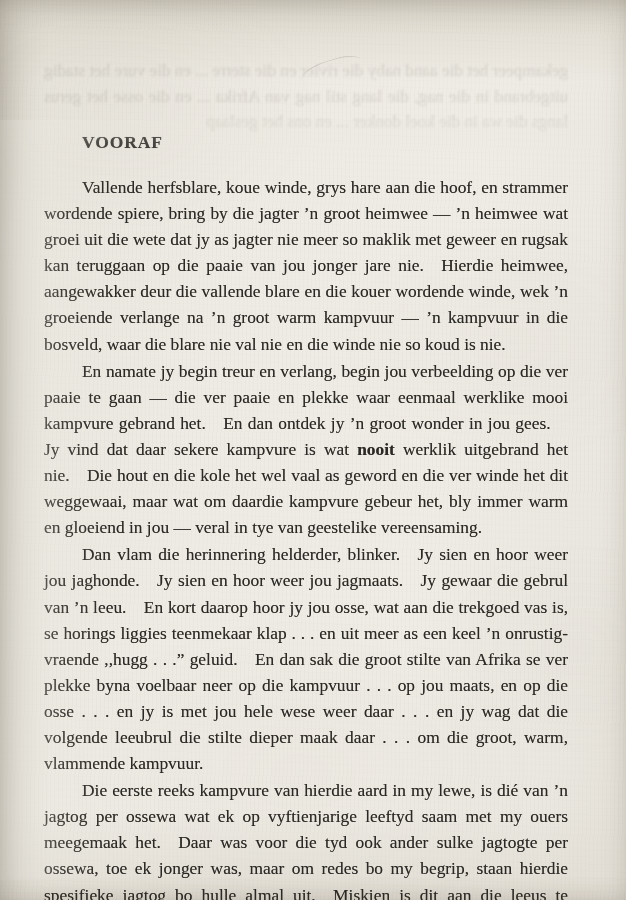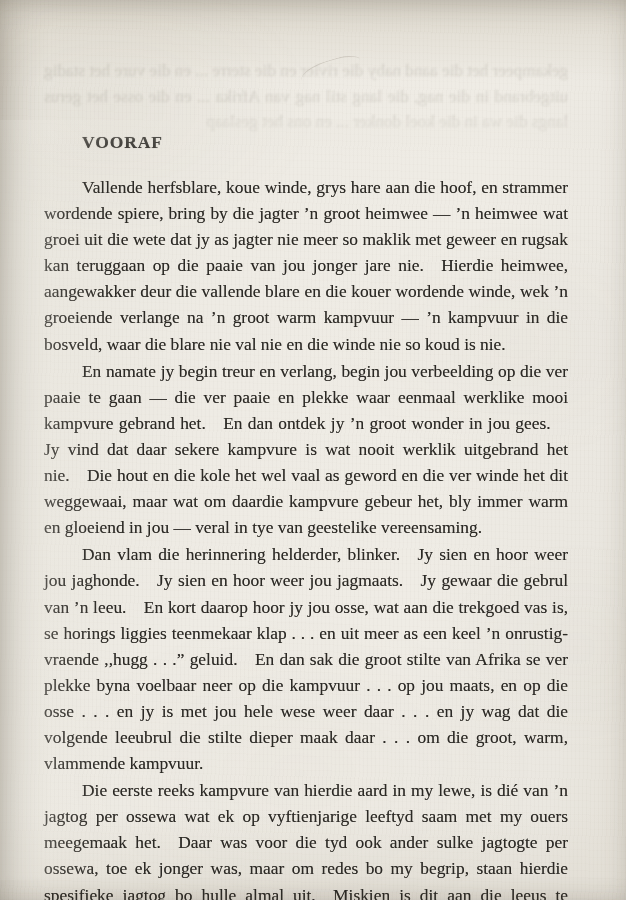--- a/index.html
+++ b/index.html
@@ -97,21 +97,21 @@
     line-height:26.1px;
     text-align:justify;
     text-justify:inter-word;
     color:#2b2925;
     text-indent:38px;
     margin-bottom:1px;
     text-shadow:0 0 .65px rgba(52,48,42,.50);
     -webkit-font-smoothing:antialiased;
   }
   .para:last-child{ margin-bottom:0; }
-  .para b{ font-weight:normal; }
+  .para b{ font-weight:bold; }
 
   
   .ink-fade{
     position:absolute; left:0; top:120px; width:112px; height:760px;
     background:linear-gradient(90deg,rgba(234,231,223,.55) 0%,rgba(234,231,223,.12) 55%,rgba(234,231,223,0) 100%);
     pointer-events:none;
   }
   .ink-fade-top{
     position:absolute; left:0; top:120px; width:626px; height:40px;
     background:linear-gradient(180deg,rgba(234,231,223,.35),rgba(234,231,223,0));

